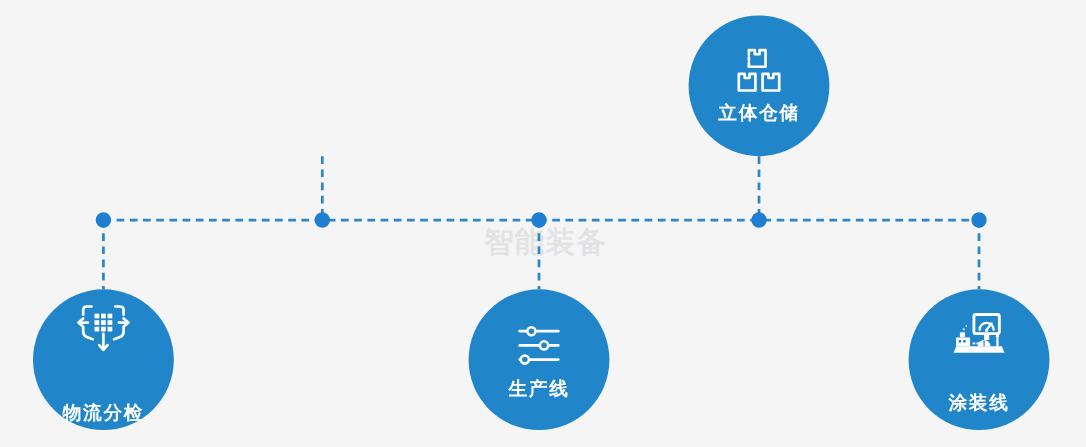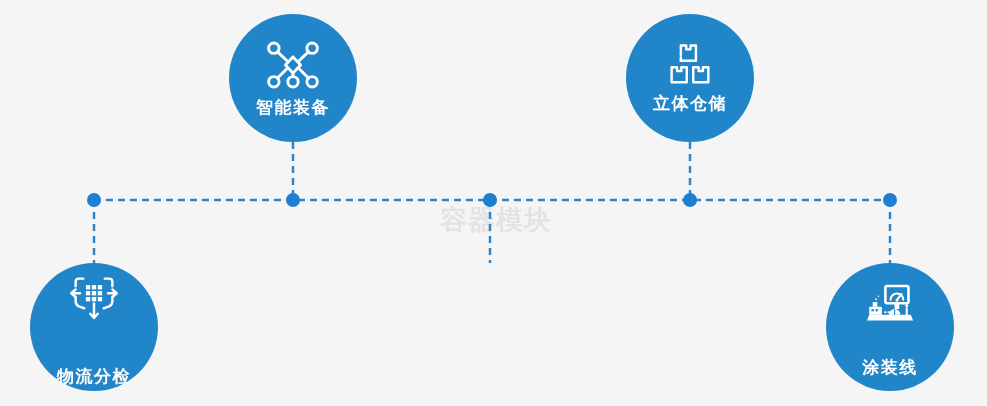--- a/index.html
+++ b/index.html
@@ -44,38 +44,22 @@
     <path d="M94 200 V263"></path>
     <path d="M490 200 V263"></path>
     <path d="M890 200 V263"></path>
     <circle cx="94" cy="200" r="7"></circle>
     <circle cx="293" cy="200" r="7"></circle>
     <circle cx="490" cy="200" r="7"></circle>
     <circle cx="690" cy="200" r="7"></circle>
     <circle cx="890" cy="200" r="7"></circle>
   </svg>
 
-  <div class="watermark">容器模块</div>
+  <div class="watermark">智能装备</div>
 
-  <div class="node n0">
-    <svg width="58" height="50" viewBox="0 0 100 84">
-      <path class="ic" d="M23 19 L40 35"></path>
-      <path class="ic" d="M77 19 L60 35"></path>
-      <path class="ic" d="M23 65 L39 49"></path>
-      <path class="ic" d="M77 65 L61 49"></path>
-      <path class="ic" d="M50 56 V62"></path>
-      <path class="ic" d="M50 28 L63 42 L50 56 L37 42 Z"></path>
-      <circle class="ic" cx="17" cy="13" r="9"></circle>
-      <circle class="ic" cx="83" cy="13" r="9"></circle>
-      <circle class="ic" cx="17" cy="71" r="9"></circle>
-      <circle class="ic" cx="83" cy="71" r="9"></circle>
-      <circle class="ic" cx="50" cy="71" r="9"></circle>
-    </svg>
-    <div class="label">智能装备</div>
-  </div>
 
   <div class="node n1">
     <svg width="54" height="44" viewBox="0 0 100 80">
       <path class="ic45" d="M33 4 H43 V11 H51 V4 H61 V32 H33"></path>
       <path class="ic45 dash" d="M33 32 V4"></path>
       <path class="ic45" d="M16 44 H26 V51 H34 V44 H44 V72 H16 Z"></path>
       <path class="ic45" d="M56 44 H66 V51 H74 V44 H84 V72 H56 Z"></path>
     </svg>
     <div class="label">立体仓储</div>
   </div>
@@ -98,20 +82,31 @@
       <path class="ic45" d="M24 43 H9"></path>
       <path class="ic45" d="M16 36 L8 43 L16 50"></path>
       <path class="ic45" d="M76 43 H91"></path>
       <path class="ic45" d="M84 36 L92 43 L84 50"></path>
       <path class="ic45" d="M50 62 V87"></path>
       <path class="ic45" d="M43 81 L50 89 L57 81"></path>
     </svg>
     <div class="label">物流分检</div>
   </div>
 
+  <div class="node n3">
+    <svg width="52" height="46" viewBox="0 0 100 100">
+      <path class="ic" style="stroke-width:5.5" d="M12 22 H88"></path>
+      <path class="ic" style="stroke-width:5.5" d="M12 50 H88"></path>
+      <path class="ic" style="stroke-width:5.5" d="M12 78 H88"></path>
+      <circle class="knob" cx="35" cy="22" r="8"></circle>
+      <circle class="knob" cx="60" cy="50" r="8"></circle>
+      <circle class="knob" cx="22" cy="78" r="8"></circle>
+    </svg>
+    <div class="label">生产线</div>
+  </div>
 
   <div class="node n4">
     <svg width="58" height="52" viewBox="0 0 100 90">
       <rect class="ic45" x="42" y="12" width="40" height="30" rx="3"></rect>
       <path class="ic35" d="M51 36 A 11 11 0 0 1 73 36"></path>
       <path class="ic35" d="M62 36 L70 26"></path>
       <circle class="icf" cx="62" cy="37" r="2.5"></circle>
       <rect class="icf" x="58" y="42" width="8" height="10"></rect>
       <path class="icf" d="M10 72 L14 62 H86 L90 72 Z"></path>
       <path class="icf" d="M48 62 A 10 10 0 0 1 68 62 Z"></path>

